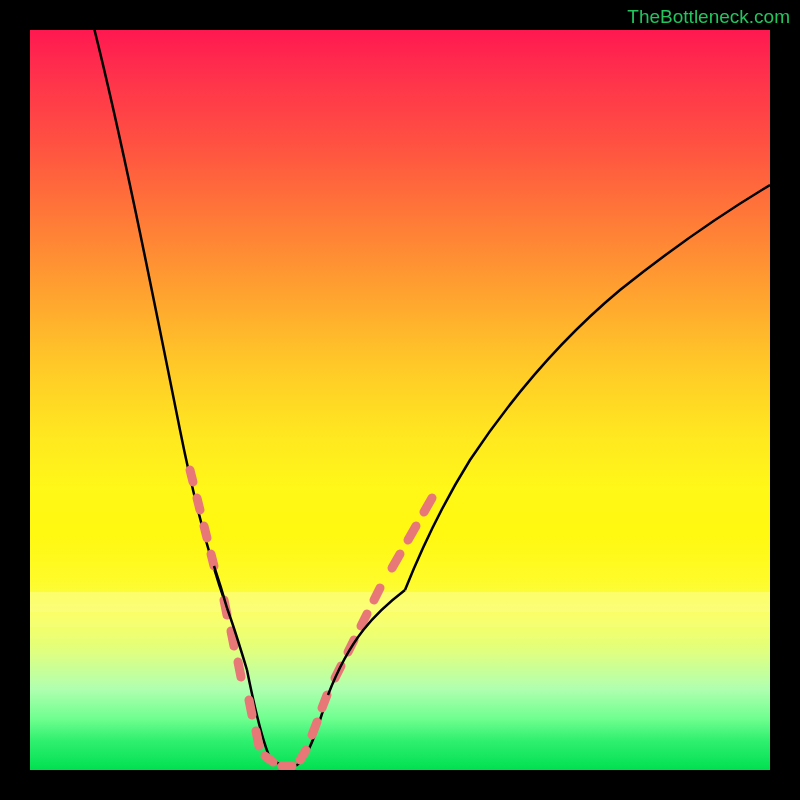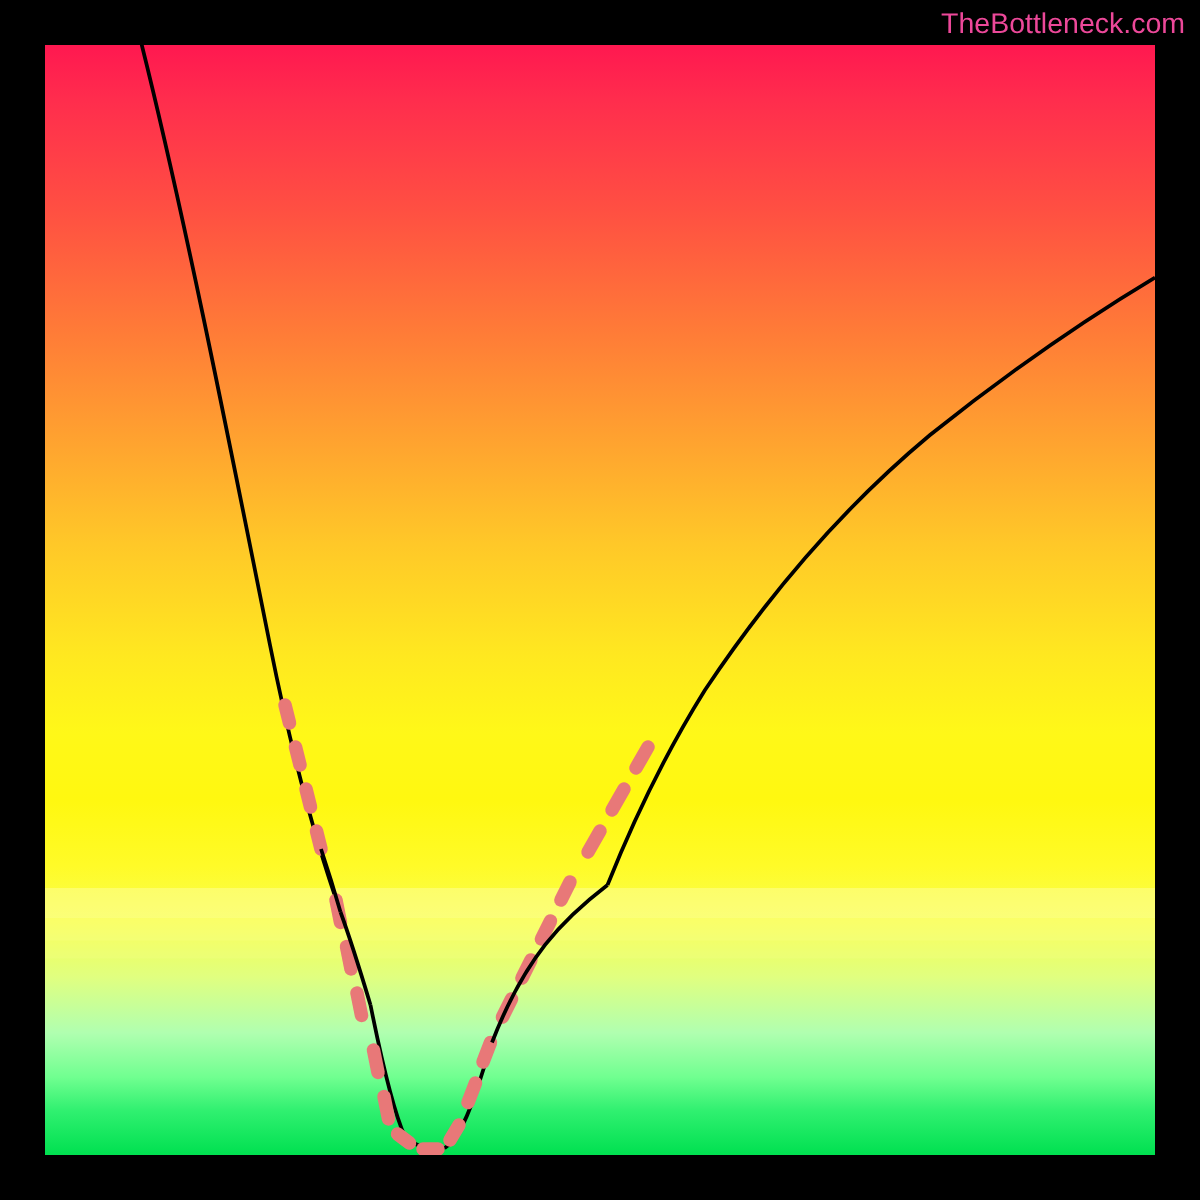--- a/index.html
+++ b/index.html
@@ -41,21 +41,21 @@
         #00e050 100%
       );
     }
     
     .watermark {
       position: absolute;
       top: 6px;
       right: 10px;
       font-family: Arial, sans-serif;
       font-size: 19px;
-      color: #ec4899;
+      color: #22c55e;
       font-weight: normal;
       z-index: 10;
     }
     
     .curve-svg {
       position: absolute;
       top: 0;
       left: 0;
       width: 100%;
       height: 100%;

